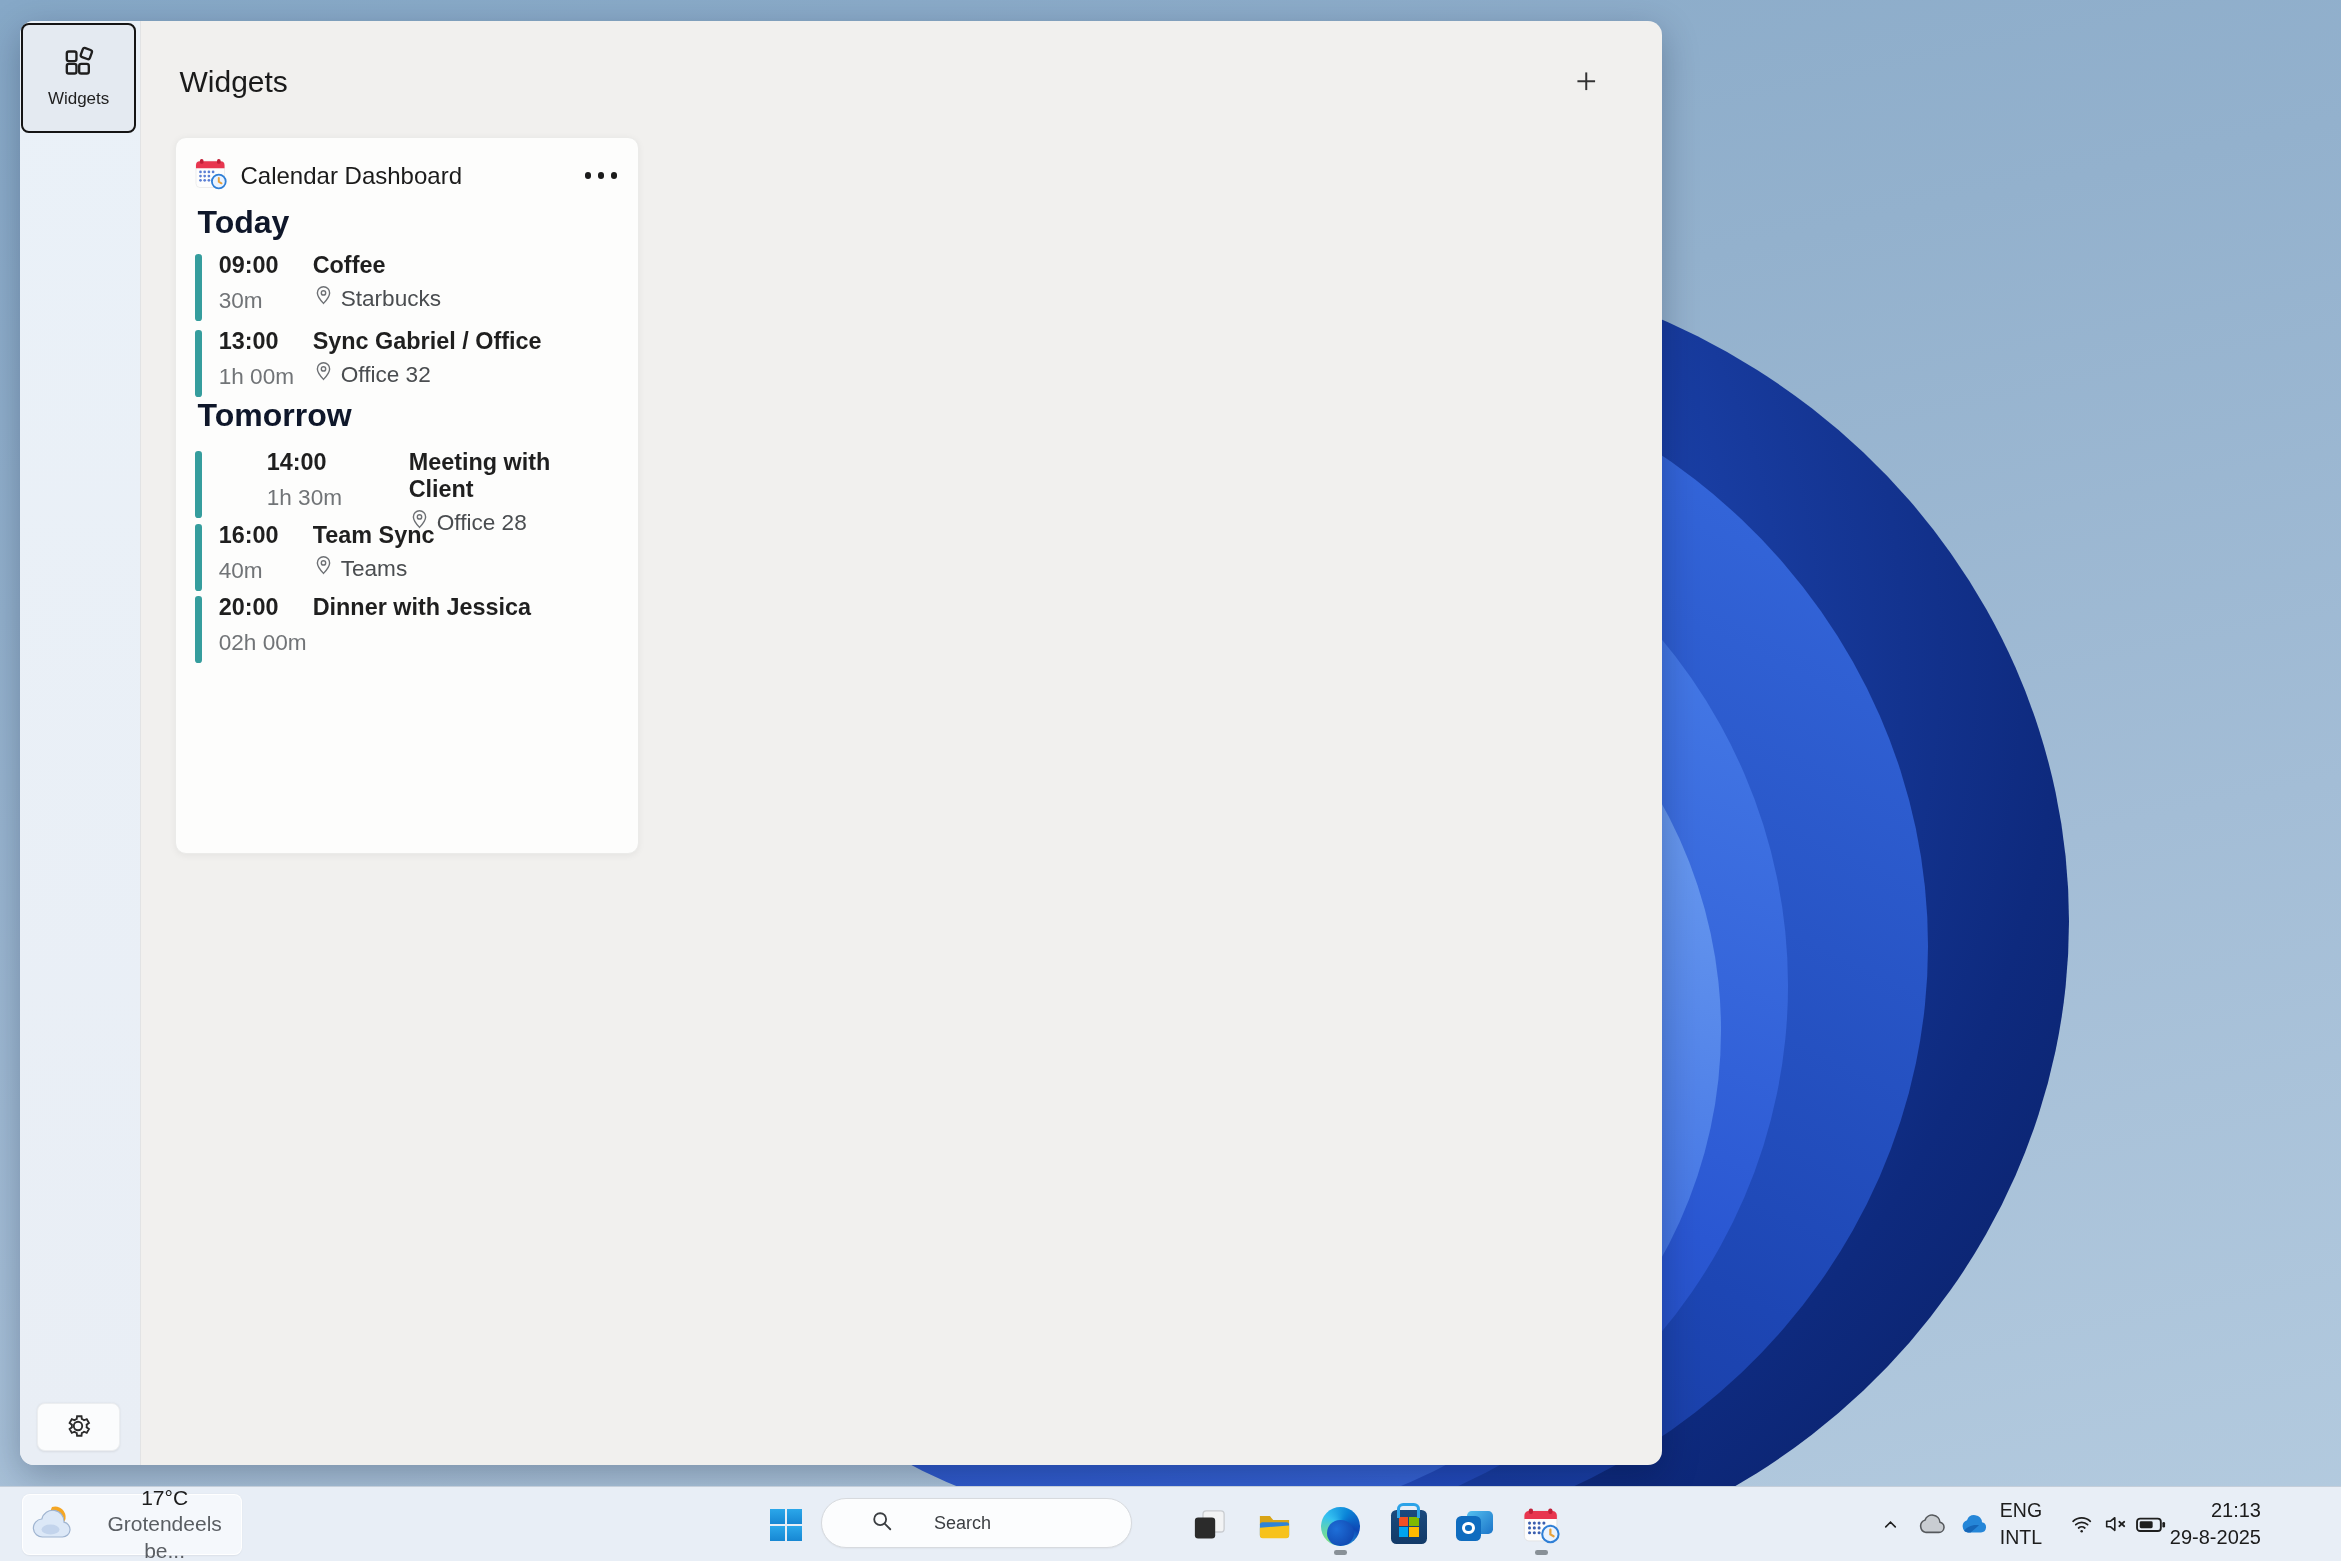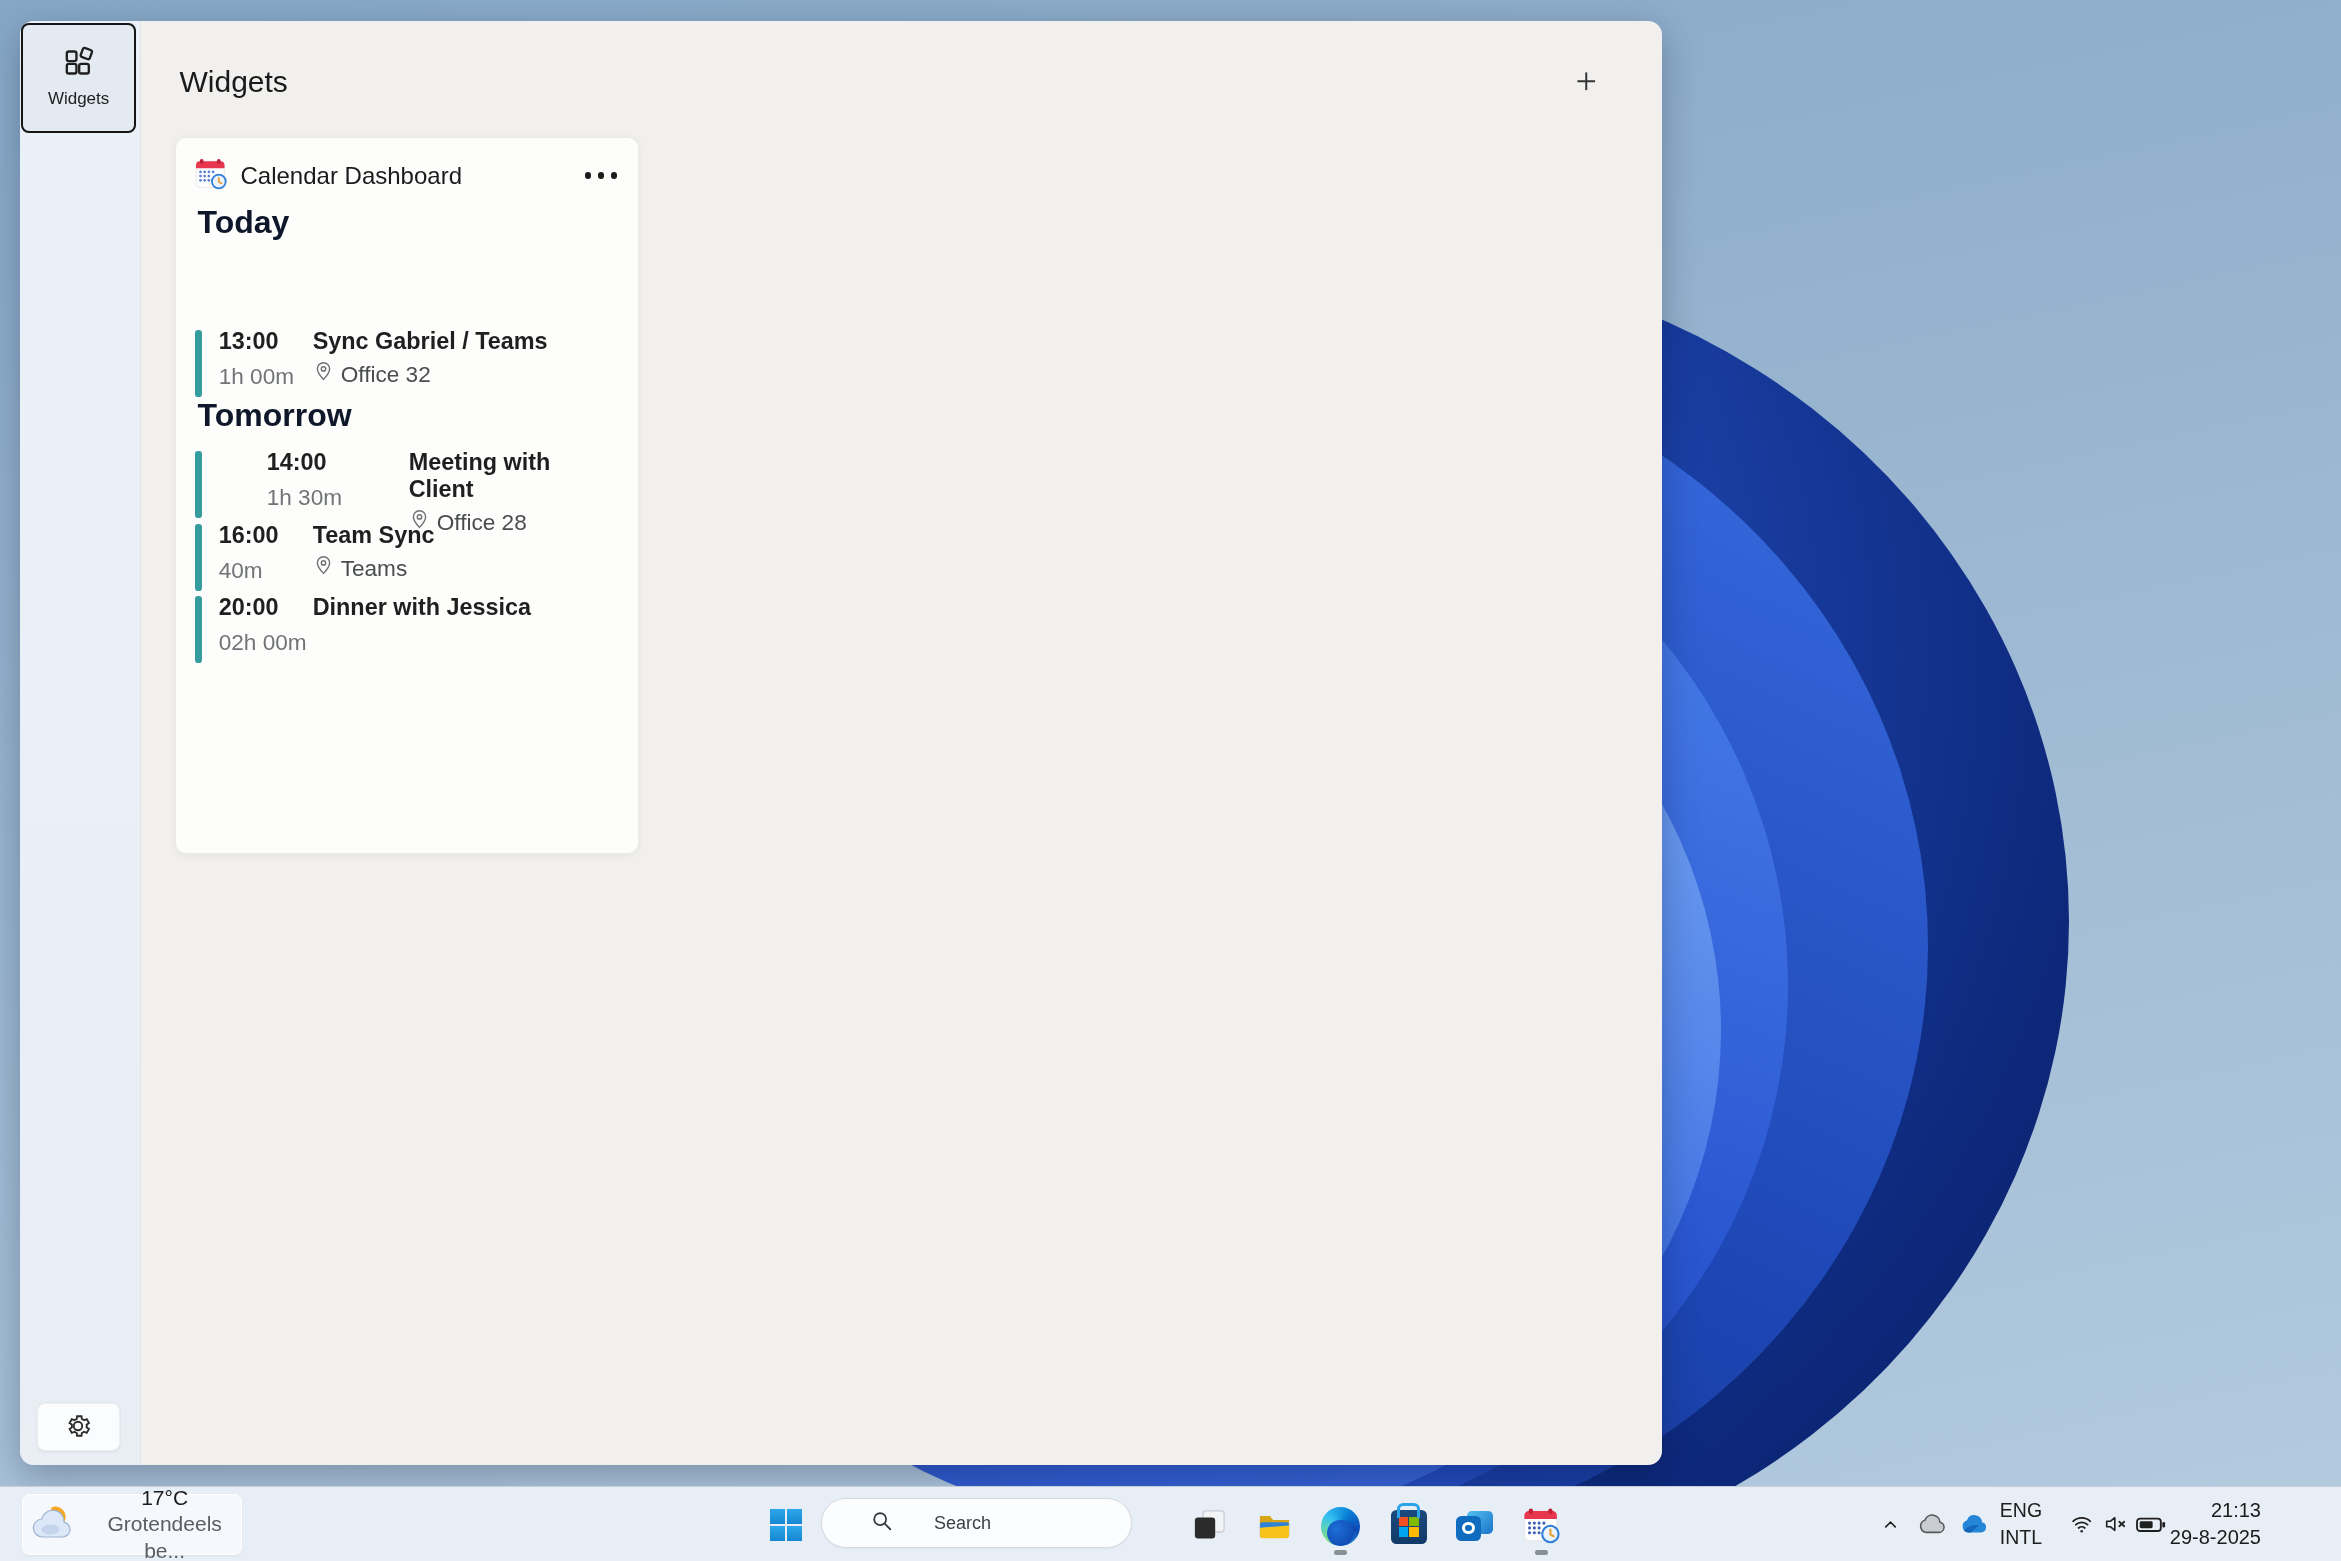--- a/index.html
+++ b/index.html
@@ -191,29 +191,48 @@
       <span class="card-title">Calendar Dashboard</span>
       <button class="more-btn">
         <i></i>
           <i></i>
           <i></i>
       </button>
     </div>
 
     <div class="sec-head" id="sec-today">Today</div>
 
+    <div class="event" id="ev0">
+      <div class="ebar"></div>
+      <div class="etime">
+        <div class="t">09:00</div>
+        <div class="d">30m</div>
+      </div>
+      <div class="emain">
+        <div class="title">Coffee</div>
+        <div class="eloc">
+          <span>
+            <svg width="21" height="21" viewBox="0 0 24 24" fill="none" stroke="#6d7074" stroke-width="1.6">
+              <path d="M12 21s-7-7.6-7-12a7 7 0 1 1 14 0c0 4.4-7 12-7 12z"></path>
+                <circle cx="12" cy="9" r="2.5"></circle>
+            </svg>
+          </span>
+          <span>Starbucks</span>
+        </div>
+      </div>
+    </div>
 
     <div class="event" id="ev1">
       <div class="ebar"></div>
       <div class="etime">
         <div class="t">13:00</div>
         <div class="d">1h 00m</div>
       </div>
       <div class="emain">
-        <div class="title">Sync Gabriel / Teams</div>
+        <div class="title">Sync Gabriel / Office</div>
         <div class="eloc">
           <span>
             <svg width="21" height="21" viewBox="0 0 24 24" fill="none" stroke="#6d7074" stroke-width="1.6">
               <path d="M12 21s-7-7.6-7-12a7 7 0 1 1 14 0c0 4.4-7 12-7 12z"></path>
                 <circle cx="12" cy="9" r="2.5"></circle>
             </svg>
           </span>
           <span>Office 32</span>
         </div>
       </div>

